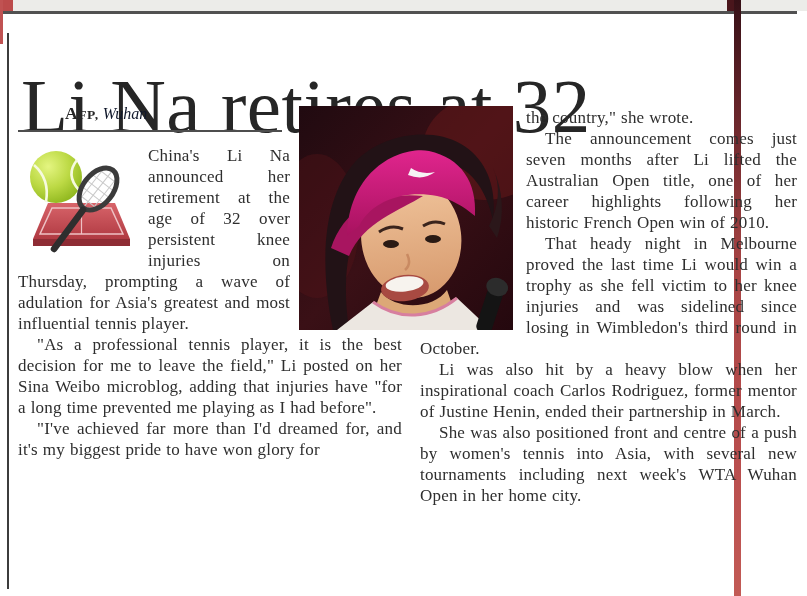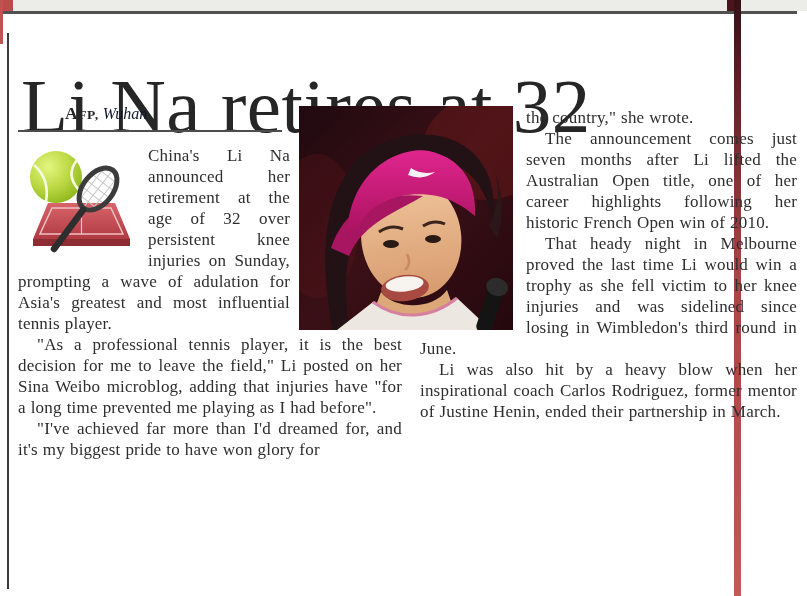--- a/index.html
+++ b/index.html
@@ -167,27 +167,28 @@
                 <line x1="66" y1="60" x2="94" y2="60"></line>
                 <line x1="72" y1="20" x2="72" y2="68"></line>
                   <line x1="80" y1="20" x2="80" y2="68"></line>
                 <line x1="88" y1="20" x2="88" y2="68"></line>
               </g>
               <ellipse cx="80" cy="44" rx="15" ry="24" fill="none" stroke="#3b3b3b" stroke-width="5"></ellipse>
             </g>
             <line x1="65" y1="65" x2="36" y2="104" stroke="#2e2e2e" stroke-width="6.5" stroke-linecap="round"></line>
           </g>
         </svg>
-      </span><span>China's Li Na announced her retirement at the age of 32 over persistent knee injuries on Sunday, prompting a wave of adulation for Asia's greatest and most influential tennis player.</span>
+      </span><span>China's Li Na announced her retirement at the age of 32 over persistent knee injuries on Thursday, prompting a wave of adulation for Asia's greatest and most influential tennis player.</span>
     </p>
     <p class="ind">"As a professional tennis player, it is the best decision for me to leave the field," Li posted on her Sina Weibo microblog, adding that injuries have "for a long time prevented me playing as I had before".</p>
     <p class="ind">"I've achieved far more than I'd dreamed for, and it's my biggest pride to have won glory for</p>
   </div>
 
   <div class="col right-col">
     <div class="spacer-photo-left"></div>
     <p>the country," she wrote.</p>
     <p class="ind">The announcement comes just seven months after Li lifted the Australian Open title, one of her career highlights following her historic French Open win of 2010.</p>
-    <p class="ind">That heady night in Melbourne proved the last time Li would win a trophy as she fell victim to her knee injuries and was sidelined since losing in Wimbledon's third round in June.</p>
+    <p class="ind">That heady night in Melbourne proved the last time Li would win a trophy as she fell victim to her knee injuries and was sidelined since losing in Wimbledon's third round in October.</p>
     <p class="ind">Li was also hit by a heavy blow when her inspirational coach Carlos Rodriguez, former mentor of Justine Henin, ended their partnership in March.</p>
+    <p class="ind">She was also positioned front and centre of a push by women's tennis into Asia, with several new tournaments including next week's WTA Wuhan Open in her home city.</p>
   </div>
 
 </div>
 
 </body></html>

